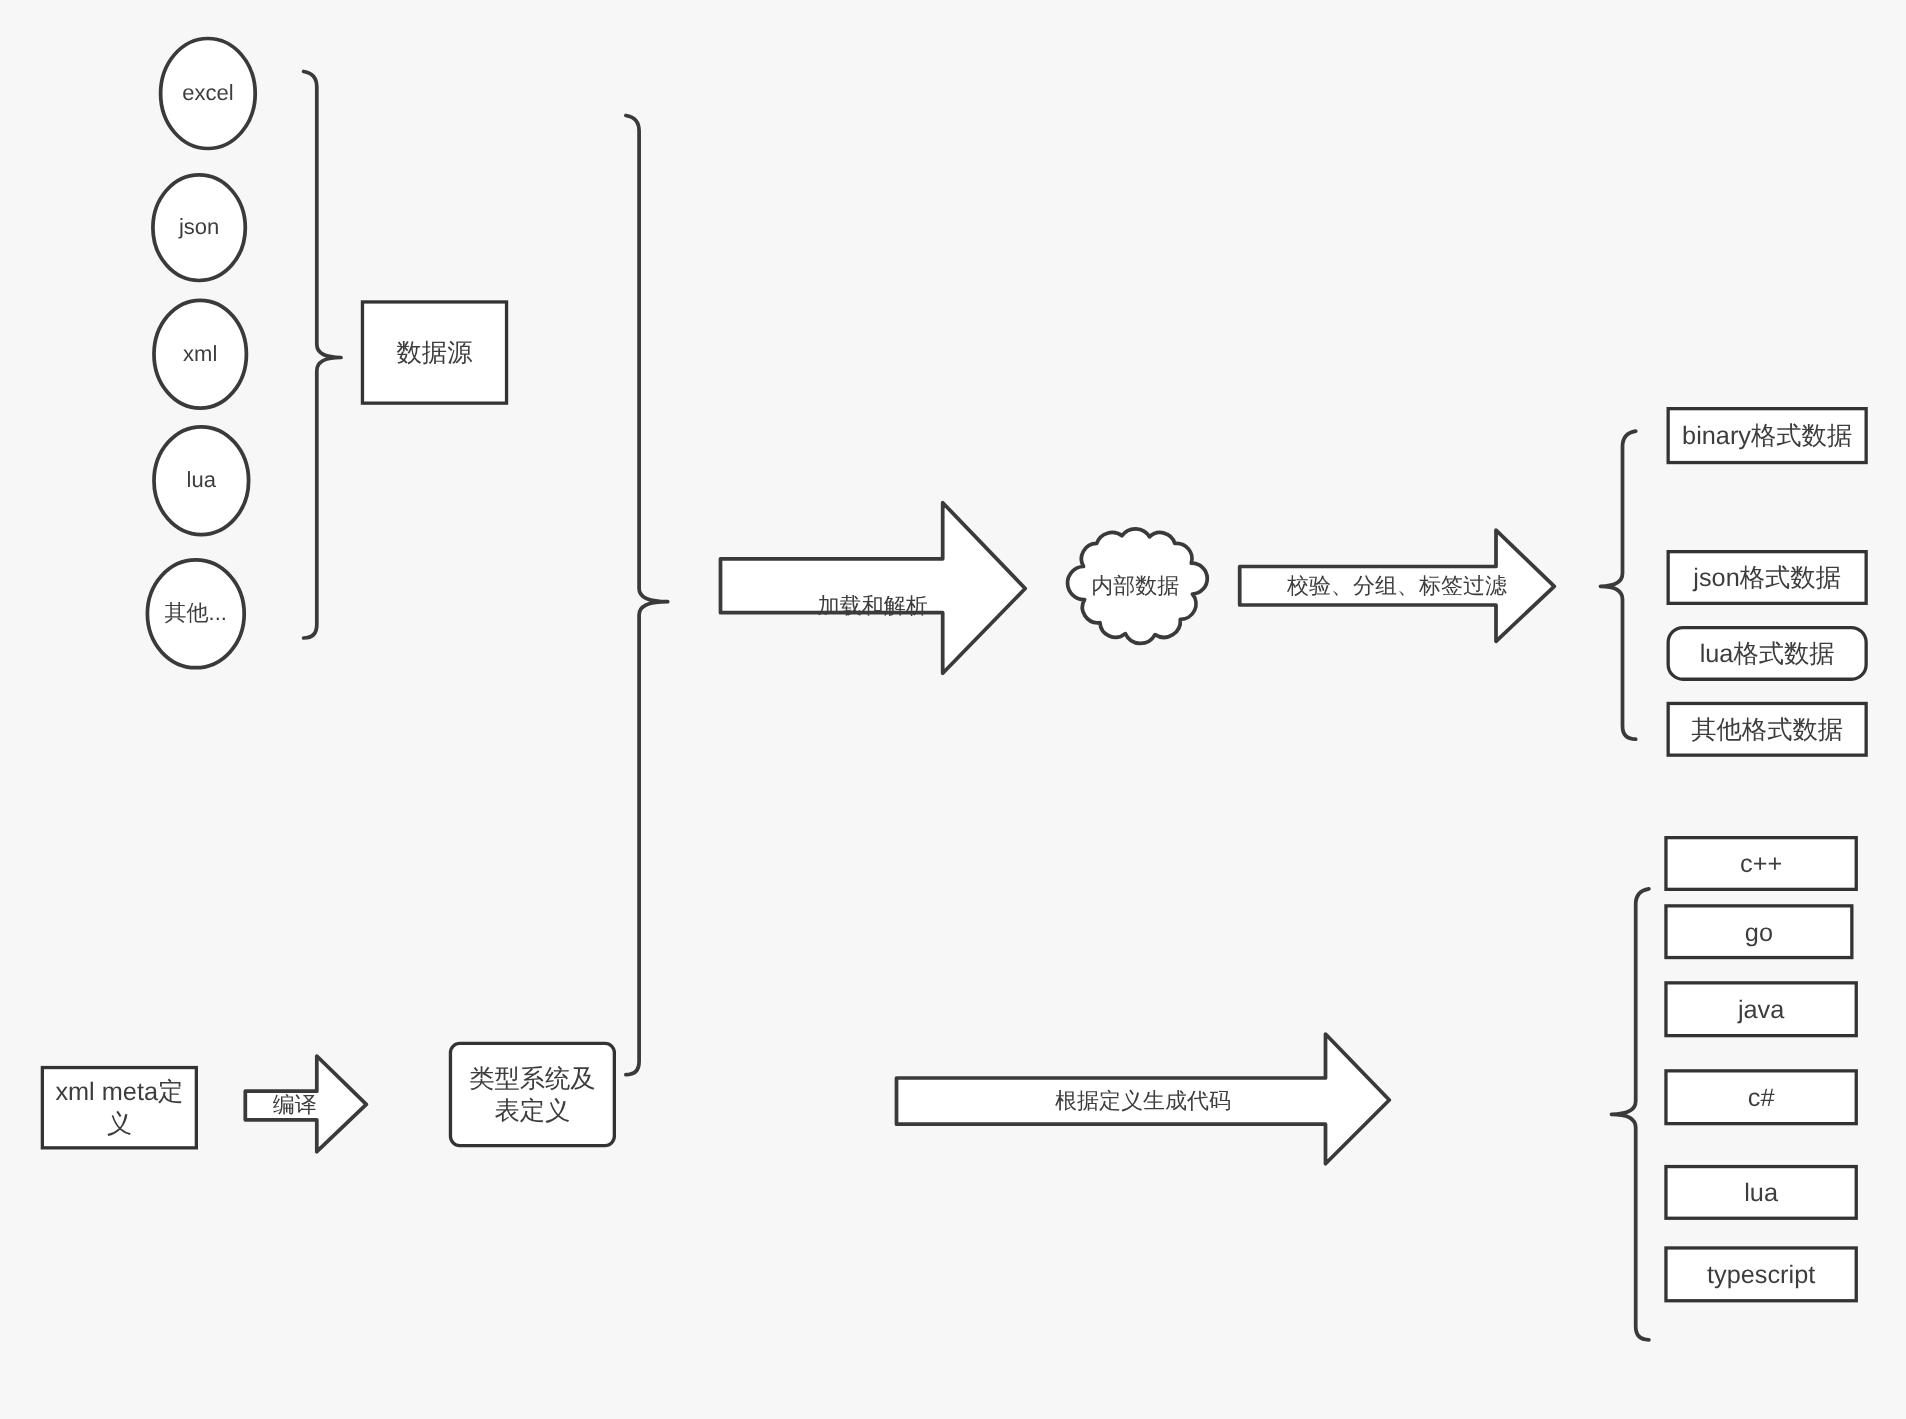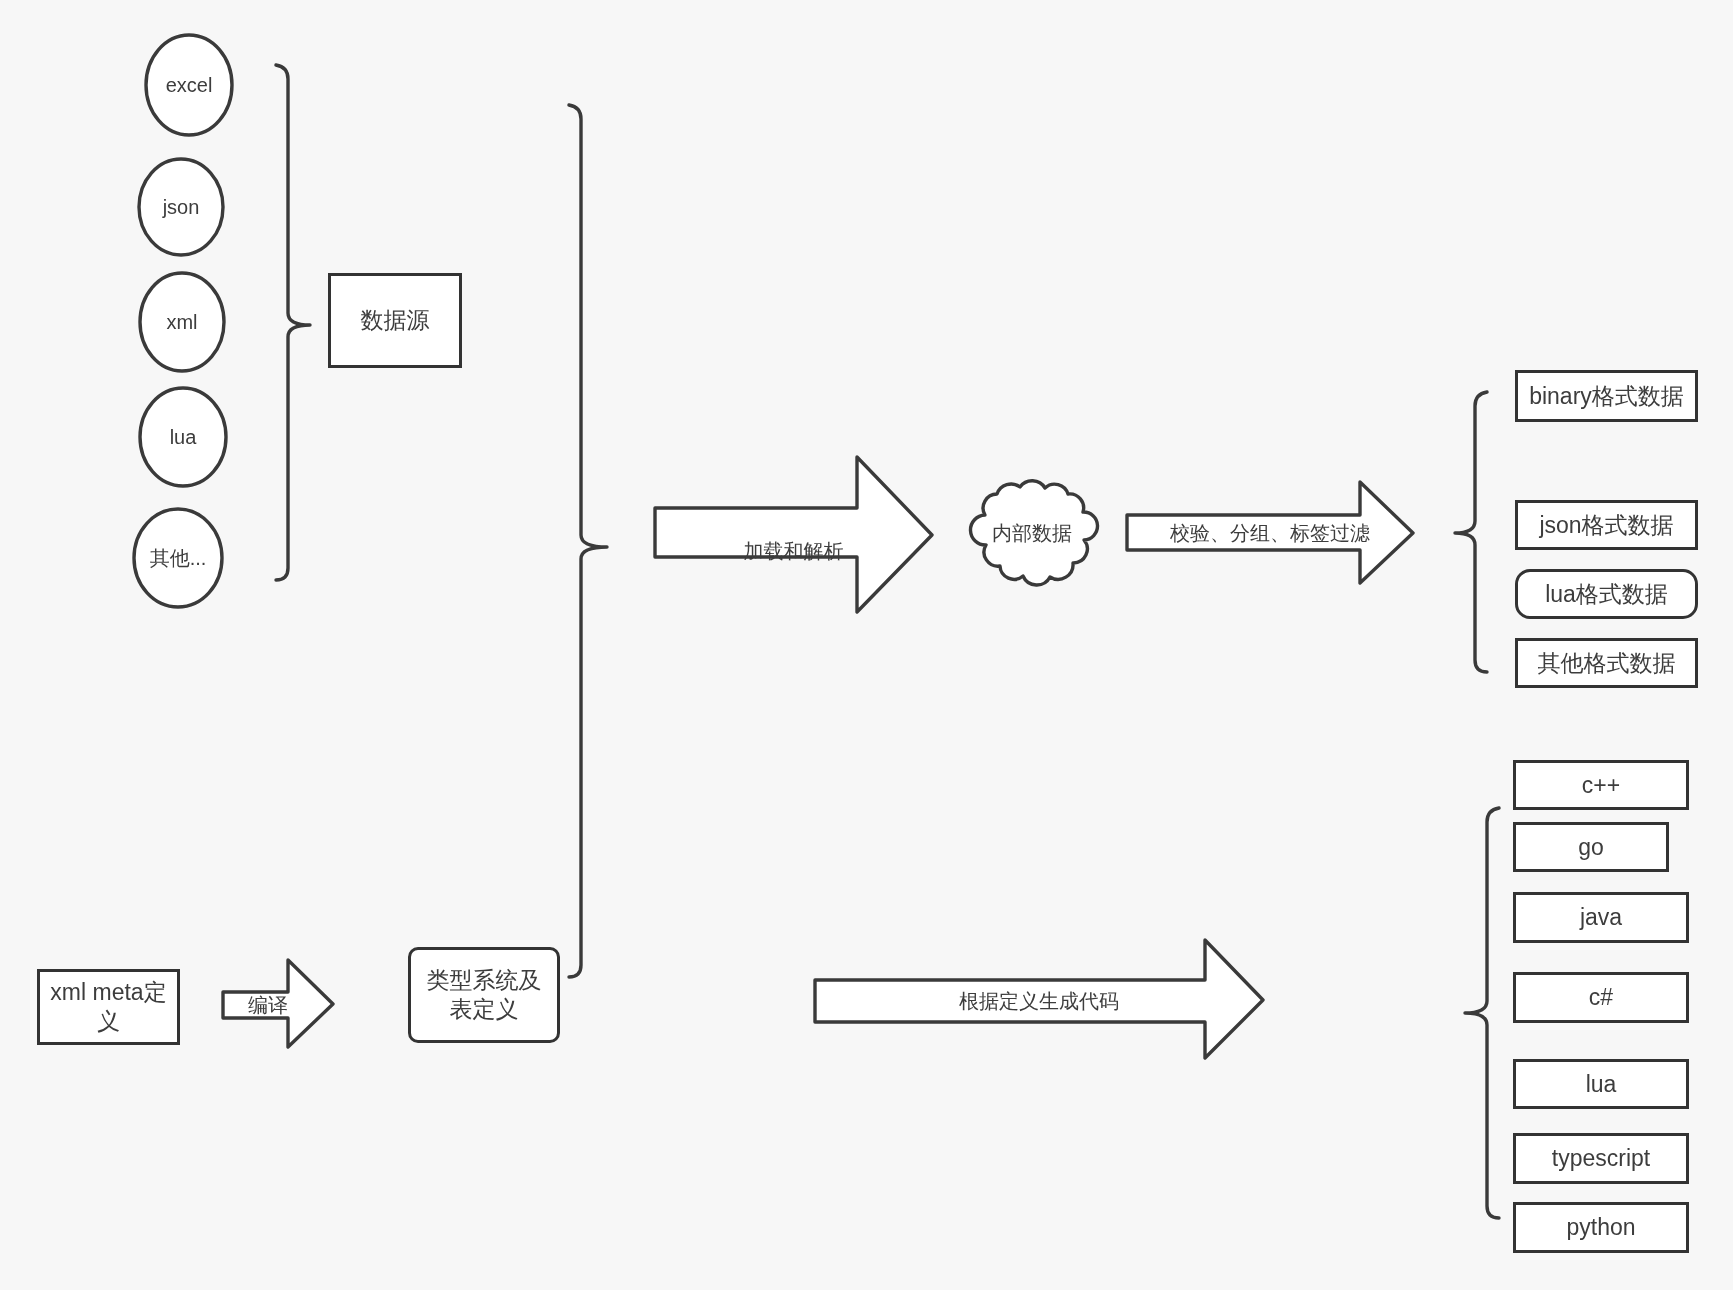--- a/index.html
+++ b/index.html
@@ -78,20 +78,19 @@
   <div class="node rounded" style="left:360px;top:947px;width:152px;height:96px;margin-left:48px;">
     <span class="wrap">类型系统及表定义</span>
   </div>
 
   <div class="node" style="left:1515px;top:370px;width:183px;height:52px;">binary格式数据</div>
   <div class="node" style="left:1515px;top:456px;width:183px;height:50px;margin-top:44px;">json格式数据</div>
   <div class="node" style="left:1515px;top:569px;width:183px;height:50px;border-radius:15px;">lua格式数据</div>
   <div class="node" style="left:1515px;top:638px;width:183px;height:50px;">其他格式数据</div>
 
   <div class="node" style="left:1513px;top:760px;width:176px;height:50px;">c++</div>
-  <div class="node" style="left:1513px;top:822px;width:156px;height:50px;">go</div>
+  <div class="node" style="left:1513px;top:822px;width:172px;height:50px;">go</div>
   <div class="node" style="left:1513px;top:892px;width:176px;height:51px;">java</div>
   <div class="node" style="left:1513px;top:972px;width:176px;height:51px;">c#</div>
   <div class="node" style="left:1513px;top:1059px;width:176px;height:50px;">lua</div>
   <div class="node" style="left:1513px;top:1133px;width:176px;height:51px;">typescript</div>
-  <div class="node" style="left:1513px;top:1202px;width:176px;height:51px;">python</div>
 
 </div>
 
 </body></html>

